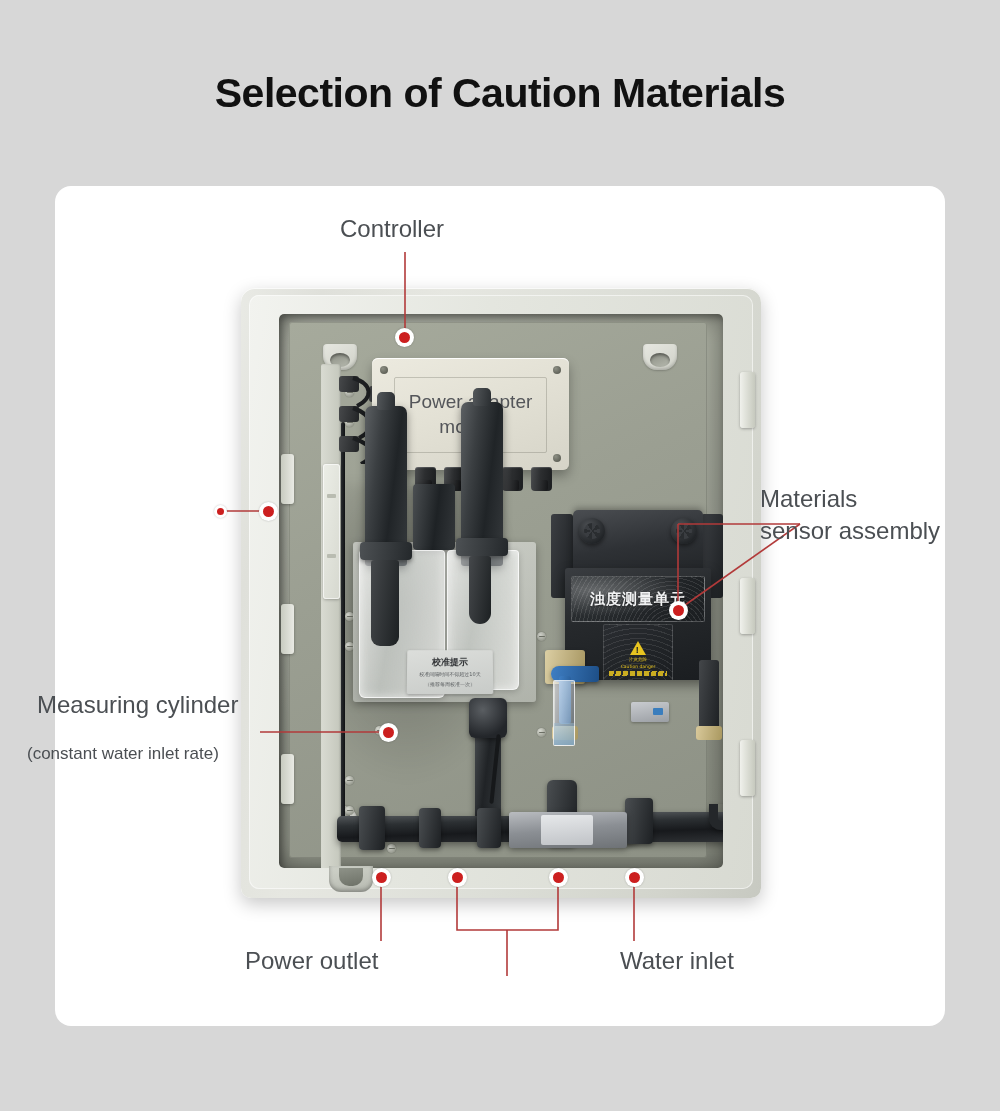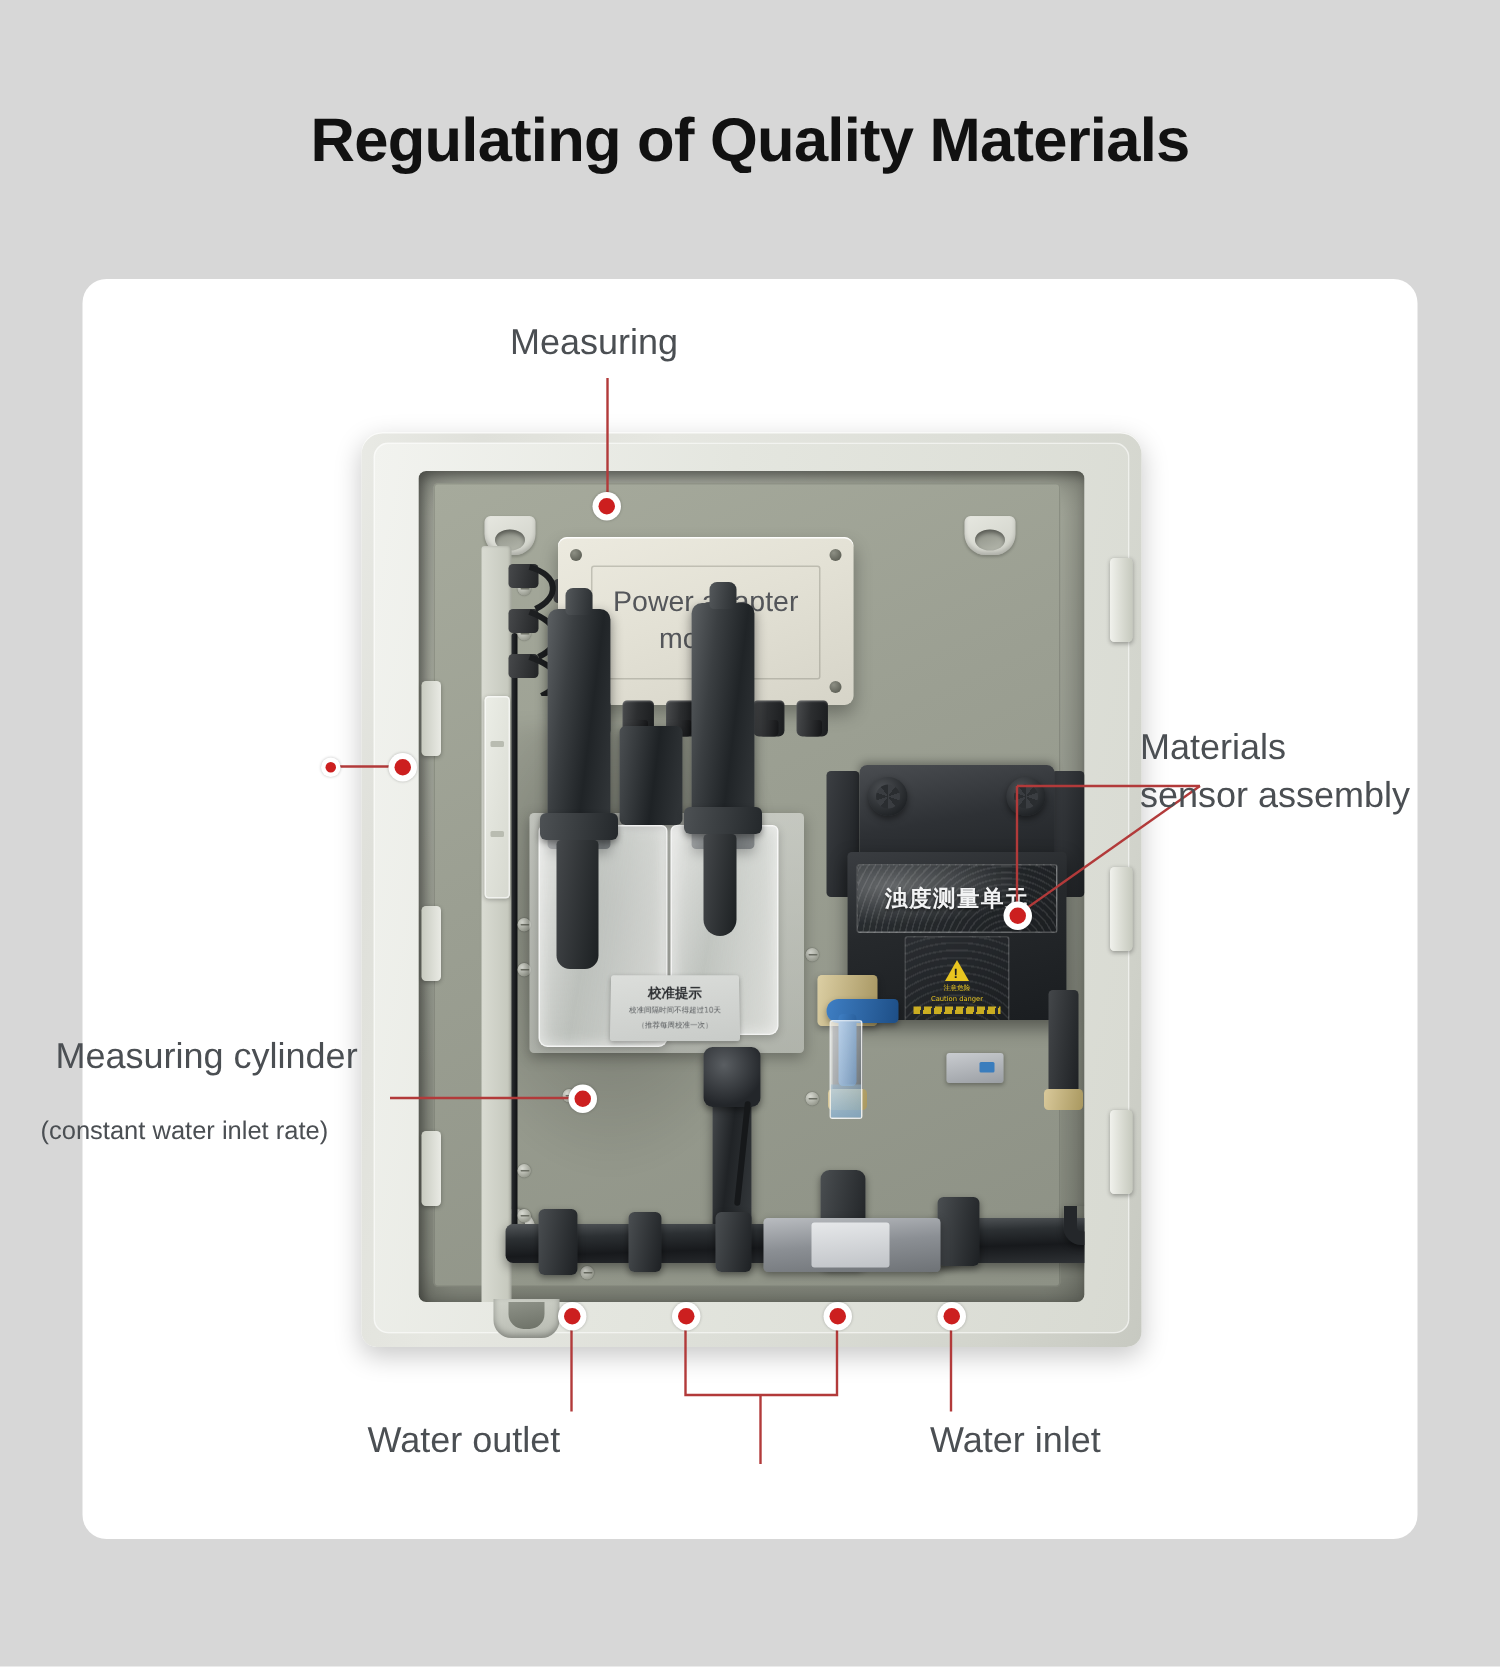--- a/index.html
+++ b/index.html
@@ -510,21 +510,21 @@
   }
   .dot.small { width:13px; height:13px; }
   .dot.small::after { width:7px; height:7px; }
 
   svg.lead-svg { position:absolute; overflow:visible; }
   svg.lead-svg line, svg.lead-svg polyline { stroke:#b23a3a; stroke-width:1.6; fill:none; }
 </style>
 </head>
 <body>
 
-<div class="page-title">Regulating of Quality Materials</div>
+<div class="page-title">Selection of Caution Materials</div>
 
 <div class="card">
 
   <div class="enclosure">
 
     <div class="shell"></div>
     <div class="shell-bevel"></div>
 
     <div class="cavity">
       <div class="cavity-inner-frame"></div>
@@ -677,27 +677,27 @@
   <div class="dot" style="left:204px;top:316px"></div>
   <div class="dot" style="left:614px;top:415px"></div>
   <div class="dot" style="left:324px;top:537px"></div>
   <div class="dot" style="left:317px;top:682px"></div>
   <div class="dot" style="left:393px;top:682px"></div>
   <div class="dot" style="left:494px;top:682px"></div>
   <div class="dot" style="left:570px;top:682px"></div>
 
   <div class="dot small" style="left:159px;top:319px" hidden=""></div>
 
-  <div class="callout" style="left:285px;top:28px;font-size:24px">Measuring</div>
+  <div class="callout" style="left:285px;top:28px;font-size:24px">Controller</div>
 
 
   <div class="callout" style="left:705px;top:298px;font-size:24px">Materials</div>
   <div class="callout" style="left:-18px;top:504px;font-size:24px">Measuring cylinder</div>
 
   <div class="callout" style="left:705px;top:330px;font-size:24px">sensor assembly</div>
   <div class="callout" style="left:-28px;top:558px;font-size:17px">(constant water inlet rate)</div>
 
-  <div class="callout" style="left:190px;top:760px;font-size:24px">Water outlet</div>
+  <div class="callout" style="left:190px;top:760px;font-size:24px">Power outlet</div>
 
 
   <div class="callout" style="left:565px;top:760px;font-size:24px">Water inlet</div>
 
 </div>
 
 </body></html>

